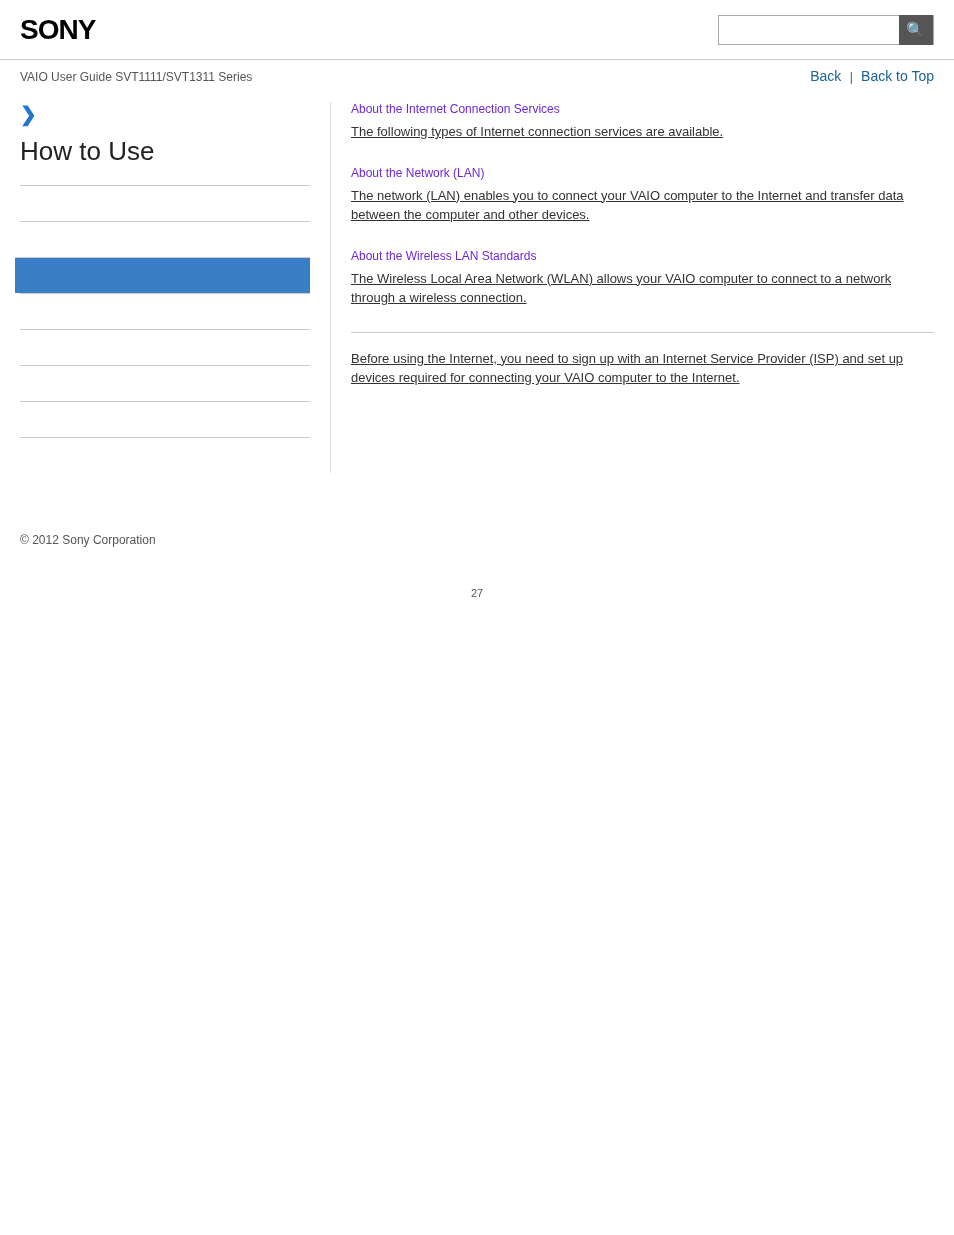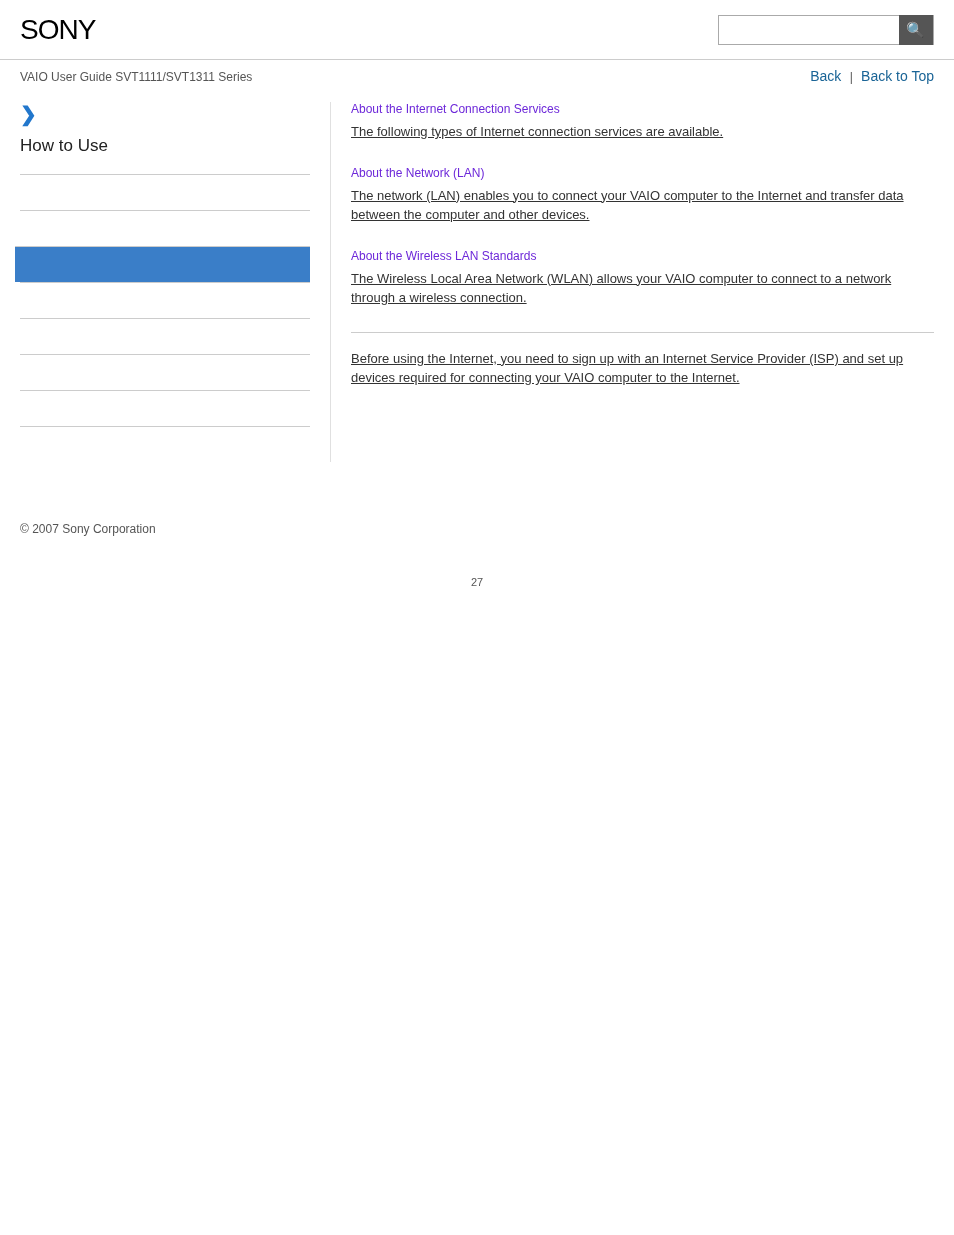--- a/index.html
+++ b/index.html
@@ -16,21 +16,21 @@
     .header {
       display: flex;
       align-items: center;
       justify-content: space-between;
       padding: 10px 20px 10px 20px;
       border-bottom: 1px solid #ccc;
       height: 60px;
     }
     .sony-logo {
       font-size: 28px;
-      font-weight: 400;
+      font-weight: 700;
       font-family: 'Arial Black', Arial, sans-serif;
       letter-spacing: -1px;
       color: #000;
     }
     .search-box {
       display: flex;
       align-items: center;
       border: 1px solid #aaa;
       height: 30px;
     }
@@ -88,21 +88,21 @@
       padding-right: 20px;
     }
     .sidebar-arrow {
       color: #2277cc;
       font-size: 20px;
       font-weight: bold;
       margin-bottom: 10px;
       display: block;
     }
     .sidebar-title {
-      font-size: 17px;
+      font-size: 26px;
       font-weight: normal;
       color: #222;
       margin-bottom: 18px;
     }
     .sidebar-item {
       border-top: 1px solid #ccc;
       padding: 10px 0;
       font-size: 12px;
       color: #555;
       min-height: 36px;
@@ -217,16 +217,16 @@
     <hr class="content-divider">
 
     <div class="content-section">
       <p class="content-section-body">Before using the Internet, you need to sign up with an Internet Service Provider (ISP) and set up devices required for connecting your VAIO computer to the Internet.</p>
     </div>
 
   </div>
 </div>
 
 <div class="footer">
-  <span>© 2007 Sony Corporation</span>
+  <span>© 2012 Sony Corporation</span>
 </div>
 
 <div class="page-number">27</div>
 
 </body></html>

